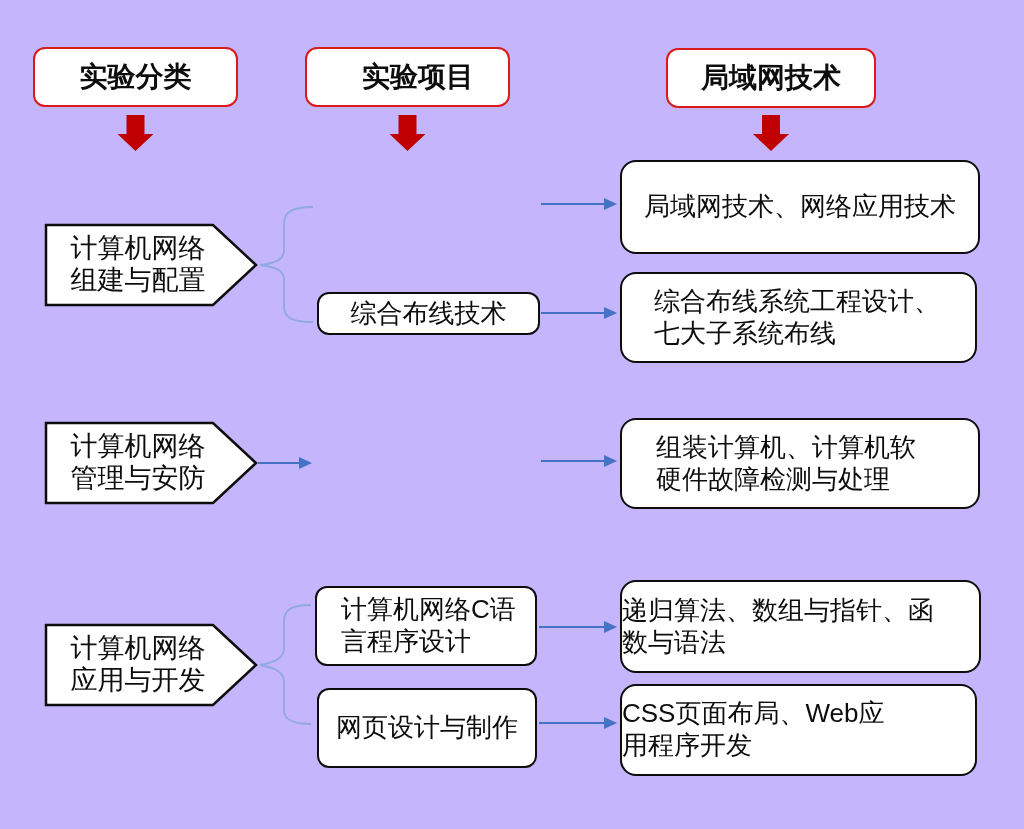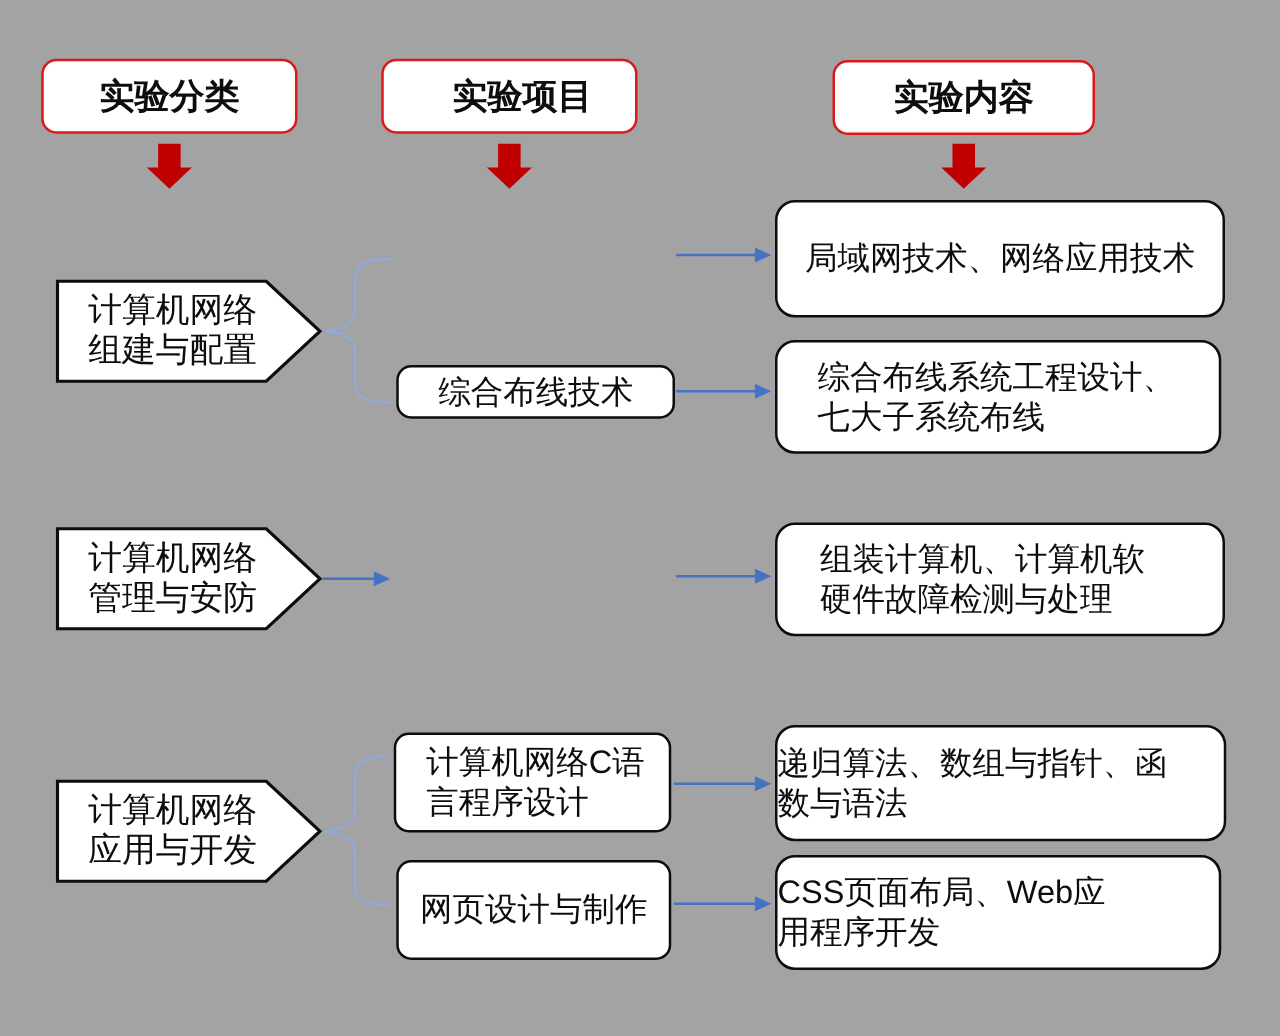--- a/index.html
+++ b/index.html
@@ -5,21 +5,21 @@
   html, body {
     margin: 0;
     padding: 0;
     background: #ffffff;
     font-family: "Liberation Sans", sans-serif;
   }
   .canvas {
     position: relative;
     width: 1024px;
     height: 829px;
-    background: #a3a3a3;
+    background: #c4b5fd;
     overflow: hidden;
   }
   .layer-svg {
     position: absolute;
     left: 0; top: 0;
     width: 1024px;
     height: 829px;
   }
   .node {
     position: absolute;
@@ -119,21 +119,21 @@
         <polygon points="604,455 617,461 604,467" stroke="none"></polygon>
       <line x1="539" y1="627" x2="604" y2="627"></line>
         <polygon points="604,621 617,627 604,633" stroke="none"></polygon>
       <line x1="539" y1="723" x2="604" y2="723"></line>
         <polygon points="604,717 617,723 604,729" stroke="none"></polygon>
     </g>
   </svg>
 
   <div class="node header-box" id="hdr-1">实验分类</div>
   <div class="node header-box" id="hdr-2">实验项目</div>
-  <div class="node header-box" id="hdr-3">实验内容</div>
+  <div class="node header-box" id="hdr-3">局域网技术</div>
 
   <div class="hexagon-label" id="cat-1">计算机网络
 组建与配置</div>
   <div class="hexagon-label" id="cat-2">计算机网络
 管理与安防</div>
   <div class="hexagon-label" id="cat-3">计算机网络
 应用与开发</div>
 
   <div class="node mid-box" id="proj-1b">综合布线技术</div>
   <div class="node mid-box left-text" id="proj-3a">计算机网络C语

